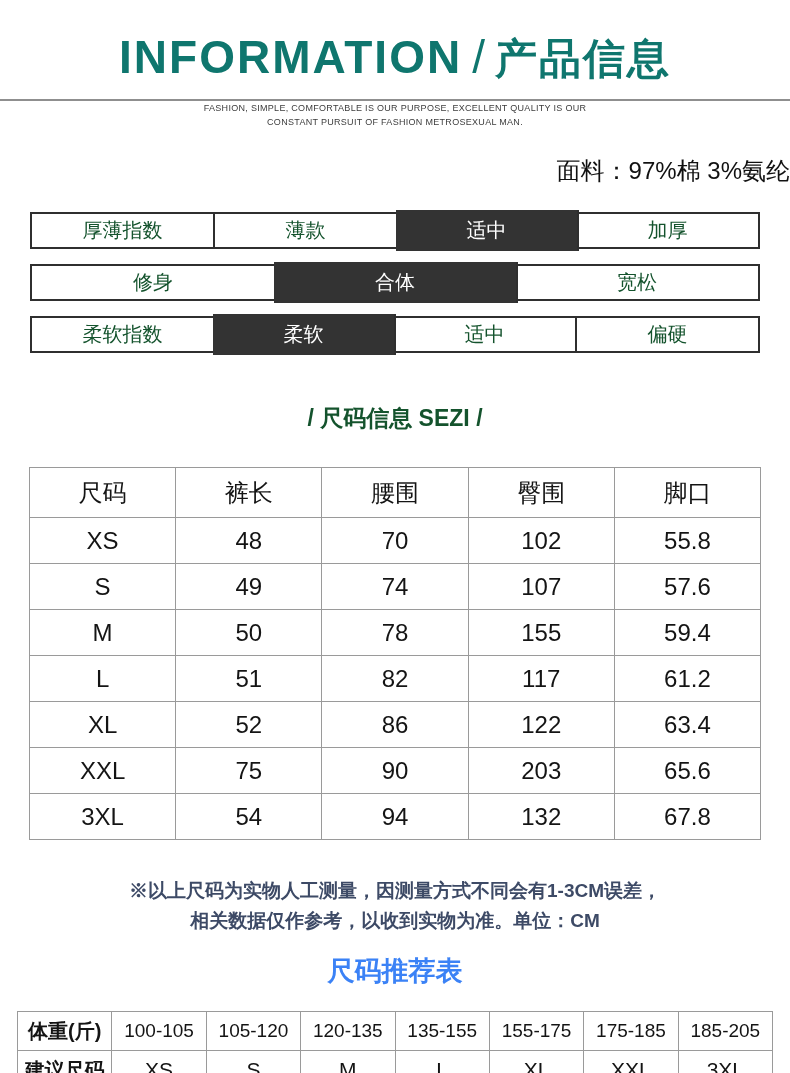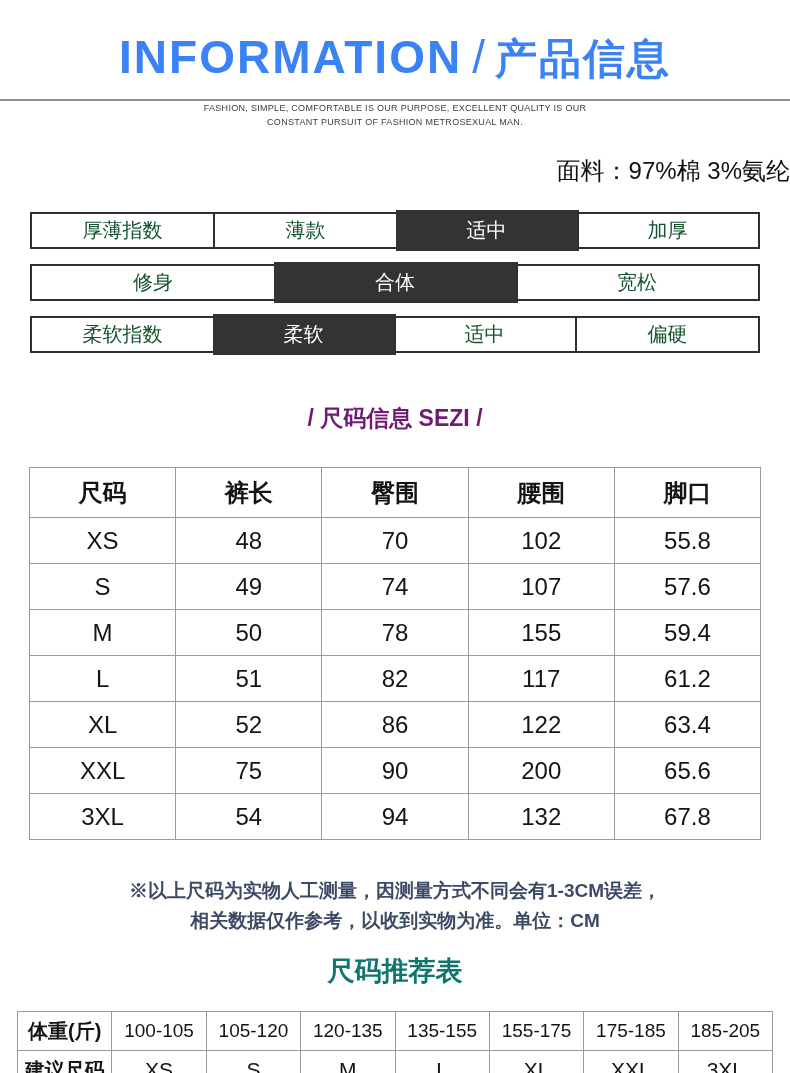--- a/index.html
+++ b/index.html
@@ -3,21 +3,21 @@
 <meta charset="utf-8">
 <style>
   html,body { margin:0; padding:0; }
   body {
     width:790px; height:1073px; overflow:hidden; position:relative;
     background:#ffffff; font-family:"Liberation Sans", sans-serif;
   }
   .page { width:790px; height:1073px; position:relative; }
 
   
-  .title { margin-top:30px; text-align:center; color:#3b82f6; white-space:nowrap; }
+  .title { margin-top:30px; text-align:center; color:#0f766e; white-space:nowrap; }
   .t-en { font-size:46px; font-weight:bold; letter-spacing:2px; }
   .t-slash { font-size:46px; font-weight:400; margin:0 10px; }
   .t-zh { font-size:42px; font-weight:bold; letter-spacing:2px; }
   .divider { margin-top:12px; height:2px; background:#8f8f8f; width:100%; }
   .tagline { margin-top:0; text-align:center; font-size:9px; color:#3c3c3c;
              line-height:14px; letter-spacing:0.3px; }
 
   
   .fabric { margin-top:26px; text-align:right; font-size:24px; color:#111; }
 
@@ -25,36 +25,36 @@
   .attr-group { width:730px; margin:25px auto 0; }
   .attr-row { display:flex; border:2px solid #2f2f2f; height:33px; margin-bottom:15px; background:#fff; }
   .attr-row:last-child { margin-bottom:0; }
   .attr-cell { flex:1; display:flex; align-items:center; justify-content:center;
                font-size:20px; color:#14532d; border-right:2px solid #2f2f2f; }
   .attr-cell:last-child { border-right:none; }
   .attr-cell.selected { background:#333333; color:#ffffff; margin:-4px -2px;
                         position:relative; z-index:1; }
 
   
-  .size-heading { margin-top:50px; text-align:center; font-size:23px; font-weight:bold; color:#701a75; }
+  .size-heading { margin-top:50px; text-align:center; font-size:23px; font-weight:bold; color:#14532d; }
   .size-table { width:730px; margin:33px auto 0; border:1px solid #9a9a9a; }
   .st-row { display:flex; height:45px; border-bottom:1px solid #9a9a9a; }
   .st-row:last-child { border-bottom:none; }
   .st-row.header { height:49px; }
-  .st-row.header .st-cell { font-weight:bold; }
+  .st-row.header .st-cell { font-weight:normal; }
   .st-cell { flex:1; display:flex; align-items:center; justify-content:center;
              border-right:1px solid #9a9a9a; font-size:24px; color:#141414; }
   .st-cell:last-child { border-right:none; }
 
   .note { margin-top:36px; text-align:center; font-size:19px; line-height:30px;
           color:#3d4a66; font-weight:bold; }
 
   
   .rec-title { margin-top:20px; text-align:center; font-size:27px; font-weight:bold;
-               color:#0f766e; line-height:31px; }
+               color:#3b82f6; line-height:31px; }
   .rec-table { width:754px; margin:24px auto 0; border:1px solid #9a9a9a; }
   .rt-row { display:flex; height:38px; border-bottom:1px solid #9a9a9a; }
   .rt-row:last-child { border-bottom:none; }
   .rt-cell { flex:1; display:flex; align-items:center; justify-content:center;
              font-size:19px; color:#141414; border-right:1px solid #9a9a9a; }
   .rt-cell:last-child { border-right:none; }
   .rt-cell.label { font-weight:bold; font-size:20px; }
   .rt-row.sizes .rt-cell { font-size:21px; }
   .rt-row.sizes .rt-cell.label { font-size:20px; }
 </style>
@@ -95,22 +95,22 @@
         <div class="attr-cell">偏硬</div>
       </div>
     </div>
 
   <div class="size-heading">/ 尺码信息 SEZI /</div>
 
   <div class="size-table" id="size-table">
       <div class="st-row header">
         <div class="st-cell">尺码</div>
         <div class="st-cell">裤长</div>
+        <div class="st-cell">腰围</div>
         <div class="st-cell">臀围</div>
-        <div class="st-cell">腰围</div>
         <div class="st-cell">脚口</div>
       </div>
       <div class="st-row">
         <div class="st-cell">XS</div>
         <div class="st-cell">48</div>
         <div class="st-cell">70</div>
         <div class="st-cell">102</div>
         <div class="st-cell">55.8</div>
       </div>
       <div class="st-row">
@@ -138,21 +138,21 @@
         <div class="st-cell">XL</div>
         <div class="st-cell">52</div>
         <div class="st-cell">86</div>
         <div class="st-cell">122</div>
         <div class="st-cell">63.4</div>
       </div>
       <div class="st-row">
         <div class="st-cell">XXL</div>
         <div class="st-cell">75</div>
         <div class="st-cell">90</div>
-        <div class="st-cell">200</div>
+        <div class="st-cell">203</div>
         <div class="st-cell">65.6</div>
       </div>
       <div class="st-row">
         <div class="st-cell">3XL</div>
         <div class="st-cell">54</div>
         <div class="st-cell">94</div>
         <div class="st-cell">132</div>
         <div class="st-cell">67.8</div>
       </div>
     </div>

